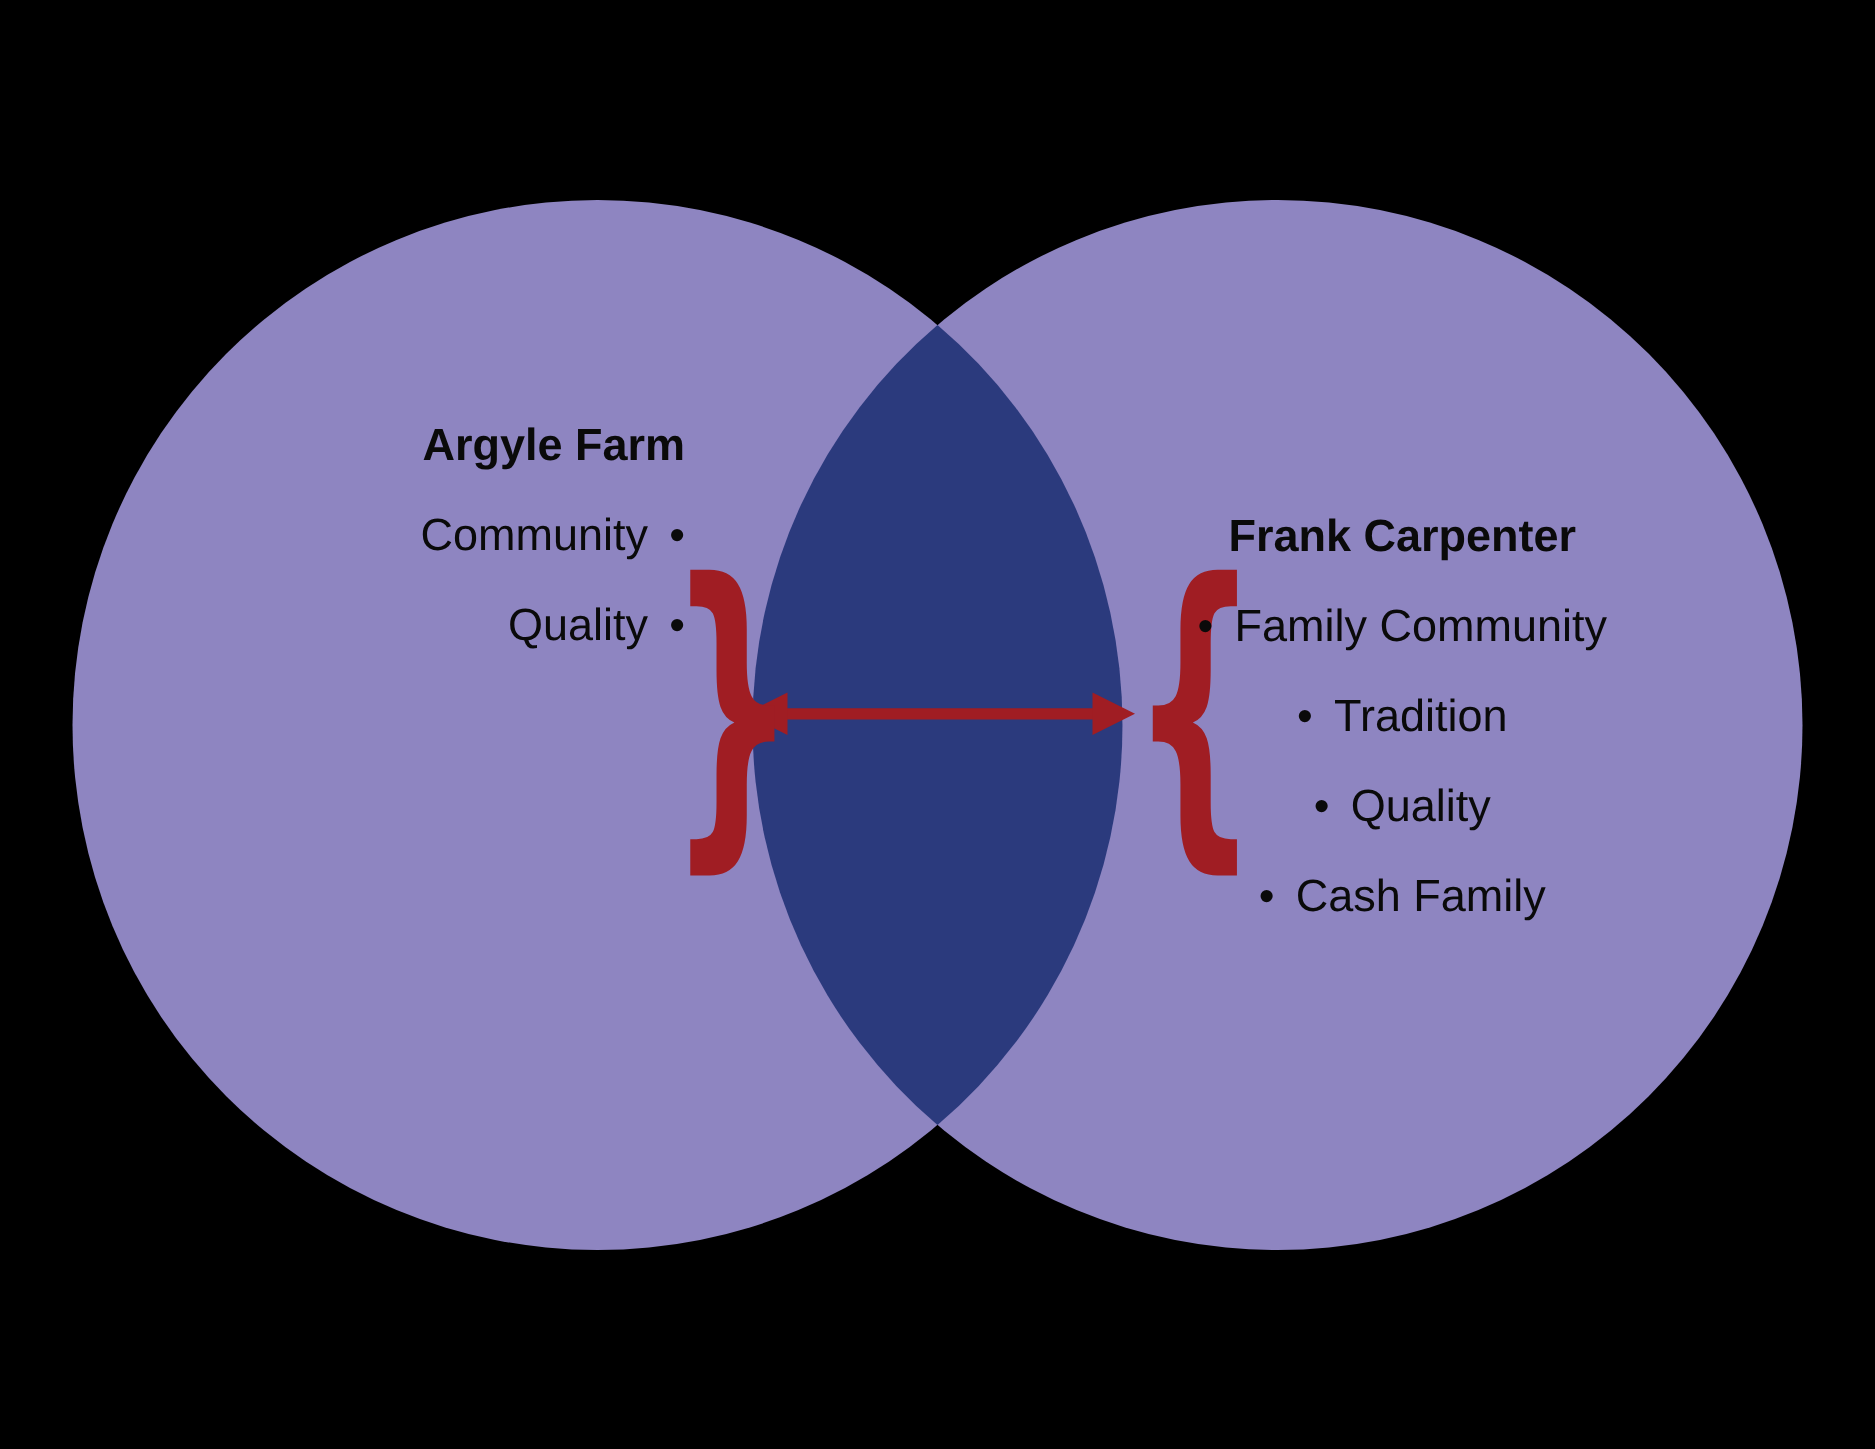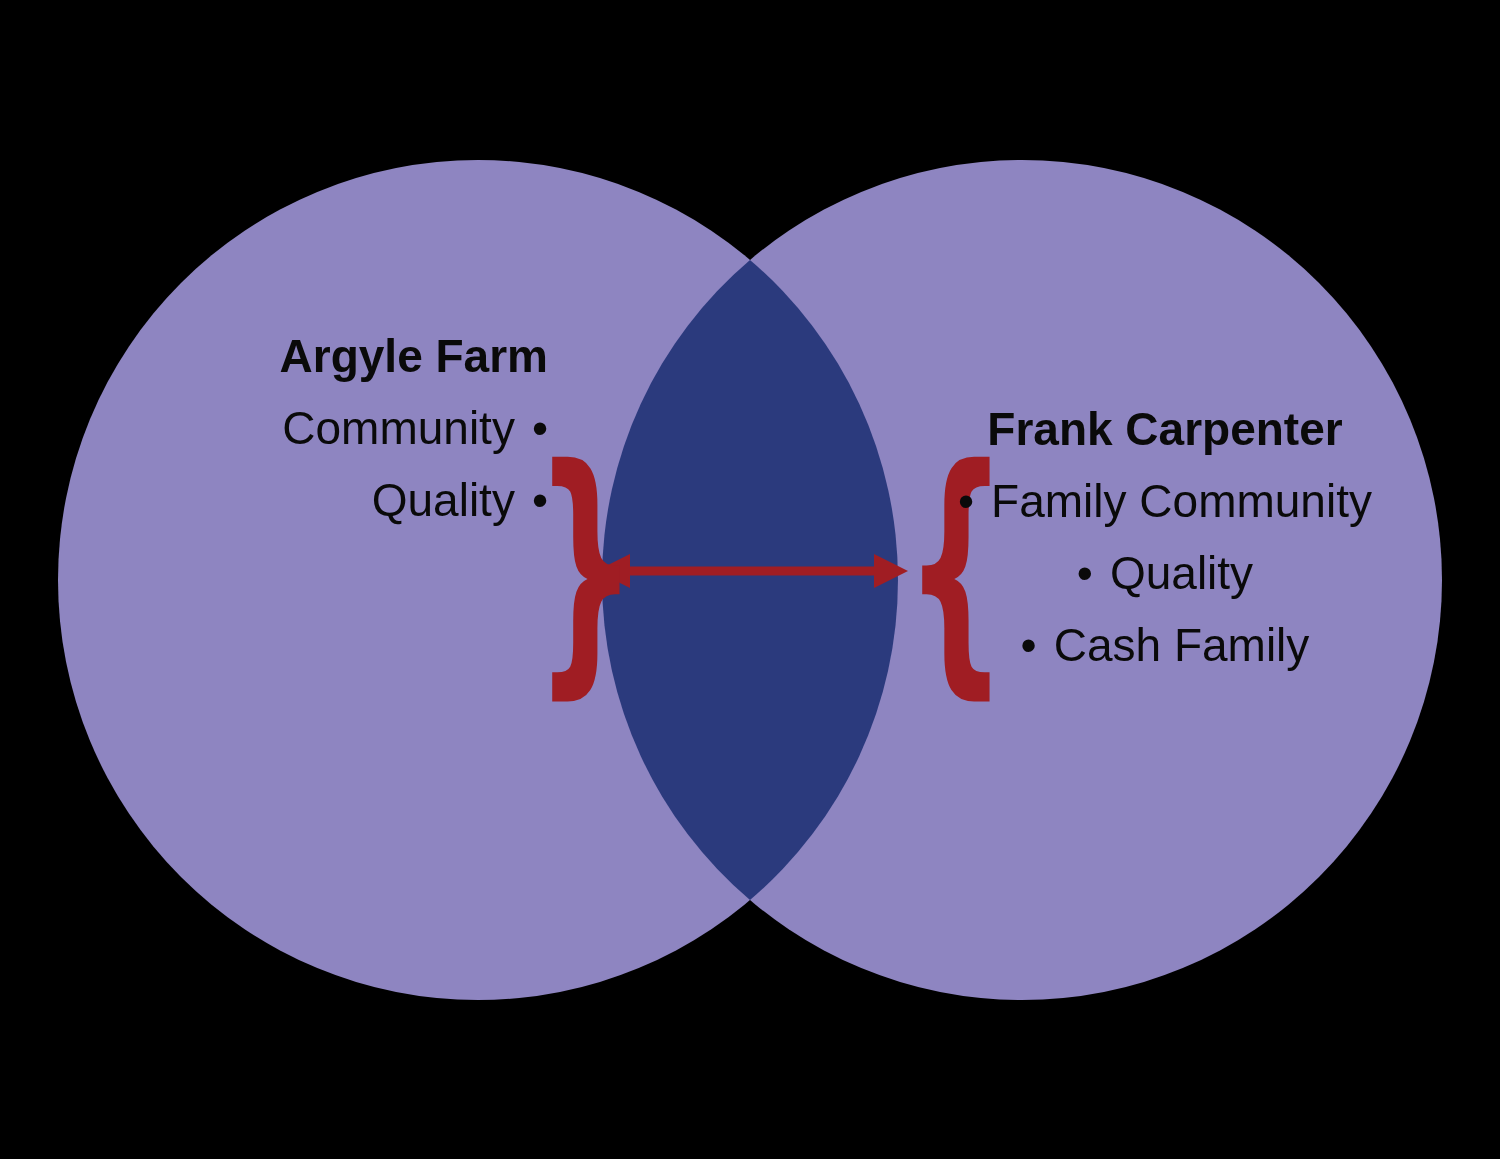--- a/index.html
+++ b/index.html
@@ -28,21 +28,21 @@
     top: 320px;
     right: 952px;
     text-align: right;
   }
   .right-block {
     top: 393px;
     left: 958px;
     text-align: center;
   }
   .line {
-    font-size: 46px;
+    font-size: 36px;
     line-height: 72px;
     height: 72px;
     white-space: nowrap;
     color: #0a0a0a;
   }
   .title {
     font-weight: bold;
   }
   .bullet-after { margin-left: 17px; }
   .bullet-before { margin-right: 17px; }
@@ -95,20 +95,23 @@
       <span>Quality</span><span class="bullet-after">•</span>
     </div>
   </div>
 
   <div class="text-block right-block">
     <div class="line title">Frank Carpenter</div>
     <div class="line">
       <span class="bullet-before">•</span><span>Family Community</span>
     </div>
     <div class="line">
+      <span class="bullet-before">•</span><span>Tradition</span>
+    </div>
+    <div class="line">
       <span class="bullet-before">•</span><span>Quality</span>
     </div>
     <div class="line">
       <span class="bullet-before">•</span><span>Cash Family</span>
     </div>
   </div>
 
 </div>
 
 </body></html>

